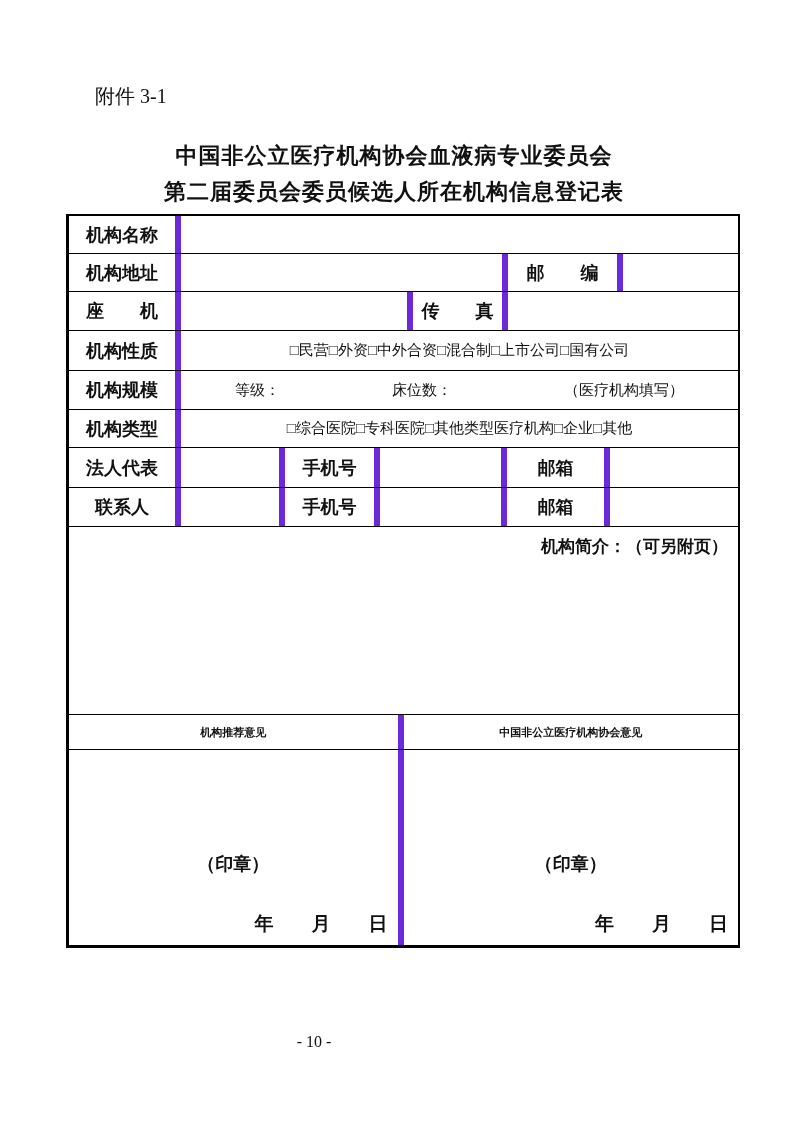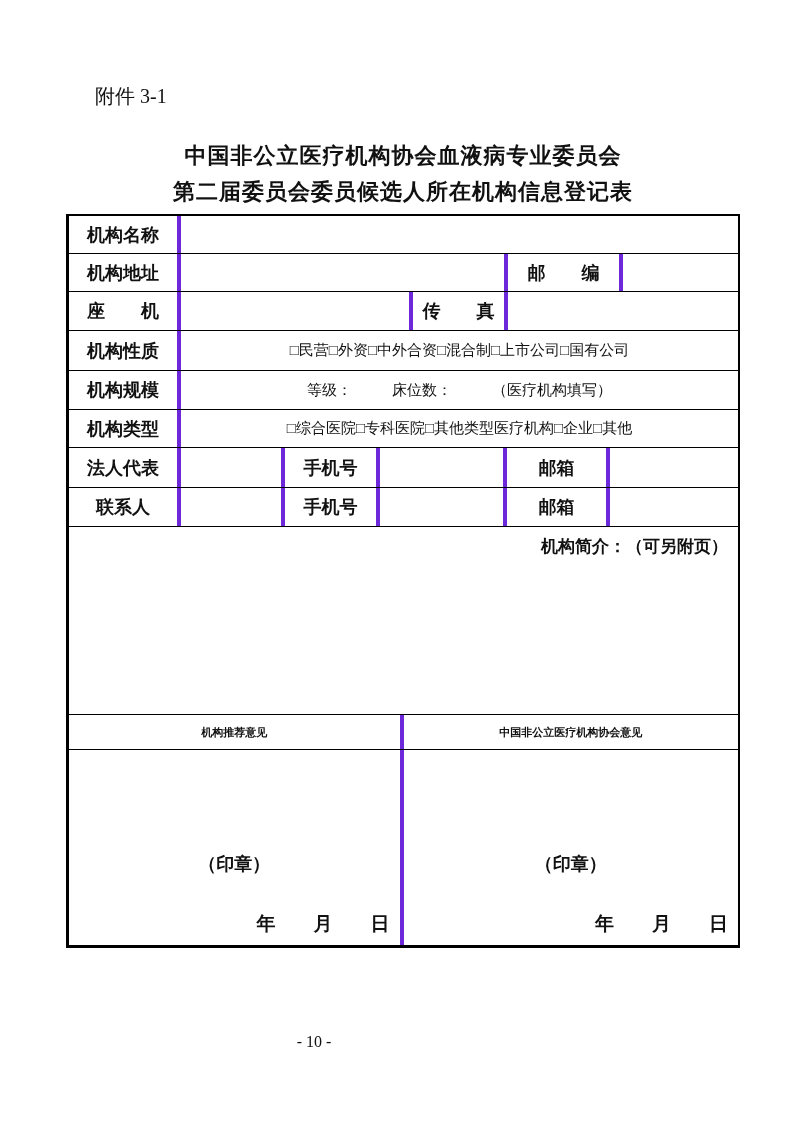--- a/index.html
+++ b/index.html
@@ -10,58 +10,58 @@
     font-family: "Liberation Serif", "DejaVu Serif", serif;
     color: #111111;
     overflow: hidden;
   }
   .attachment {
     position: absolute; left: 95px; top: 83px;
     font-size: 20px;
     font-family: "Liberation Serif", "DejaVu Serif", serif;
   }
   .title {
-    position: absolute; left: 12px; top: 138px; width: 782px;
+    position: absolute; left: 3px; top: 138px; width: 782px;
     text-align: center;
     font-family: "Liberation Sans", "DejaVu Sans", sans-serif;
     font-weight: bold;
     font-size: 22px;
     line-height: 36px;
     letter-spacing: 1px;
   }
   .form-table {
     position: absolute; left: 66px; top: 214px;
     width: 674px; height: 734px;
     border: 2px solid #000;
     border-left-width: 3px;
     border-bottom-width: 3px;
     display: flex; flex-direction: column;
     background: #ffffff;
   }
   .row { display: flex; border-bottom: 1px solid #000; flex: 0 0 auto; }
   .row:last-child { border-bottom: none; flex: 1 1 auto; }
   .cell {
-    border-right: 4px solid #6d28d9;
+    border-right: 6px solid #6d28d9;
     display: flex; align-items: center; justify-content: center;
     overflow: hidden;
   }
   .cell:last-child { border-right: none; }
   .lbl {
     font-family: "Liberation Sans", "DejaVu Sans", sans-serif;
     font-weight: bold; font-size: 18px;
     white-space: pre;
   }
   .opt { font-size: 15px; white-space: pre; }
   .grow { flex: 1 1 auto; }
   .h38 { height: 38px; } .h39 { height: 39px; } .h40 { height: 40px; }
   .w112 { flex: 0 0 112px; } .w327 { flex: 0 0 327px; } .w115 { flex: 0 0 115px; }
   .w232 { flex: 0 0 232px; } .w95 { flex: 0 0 95px; }
   .w104 { flex: 0 0 104px; } .w127 { flex: 0 0 127px; } .w103 { flex: 0 0 103px; }
   .half { flex: 0 0 50%; }
-  .scale-cell { gap: 40px; }
+  .scale-cell { gap: 112px; }
   .intro-row { height: 188px; }
   .intro-cell {
     align-items: flex-start; justify-content: flex-end;
     padding: 8px 10px;
   }
   .opinion-row { height: 35px; }
   .opinion-head {
     font-family: "Liberation Sans", "DejaVu Sans", sans-serif;
     font-weight: bold; font-size: 11px;
   }

